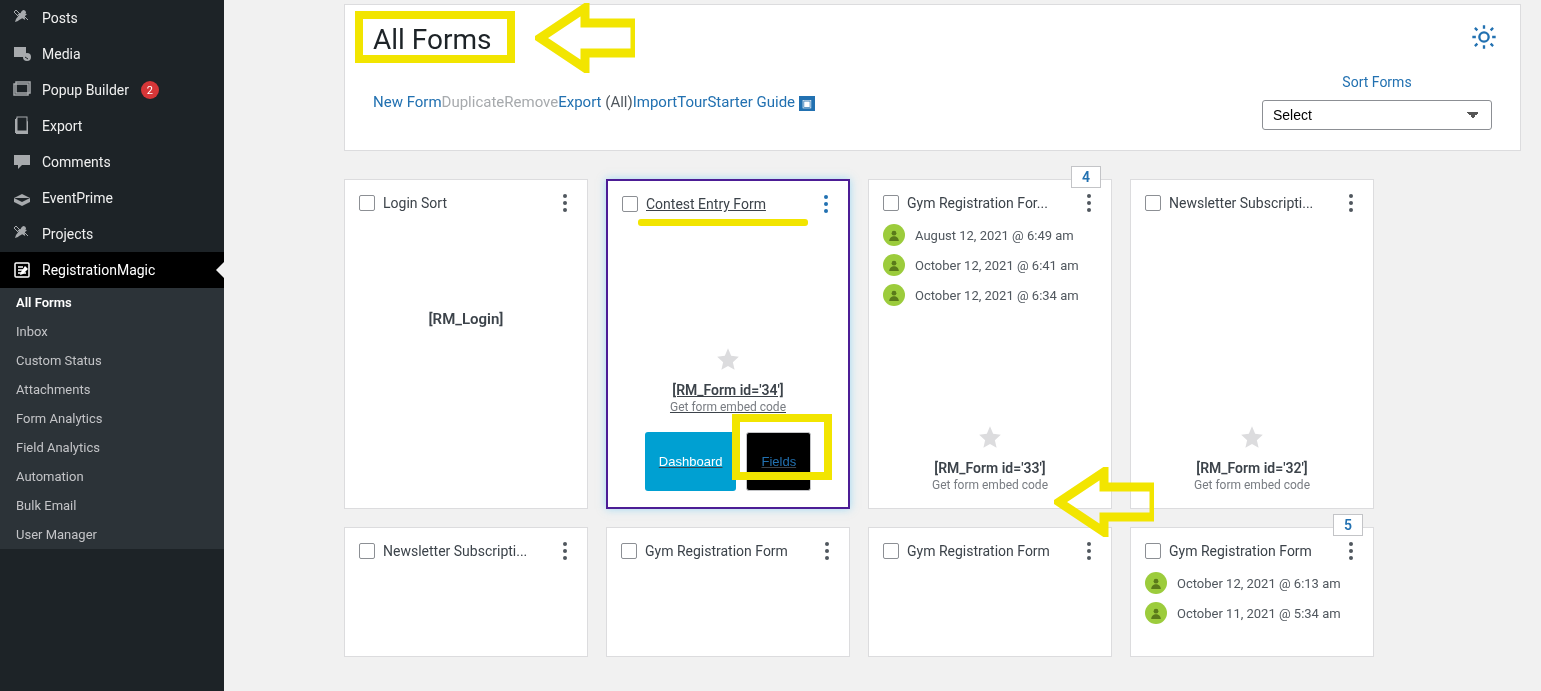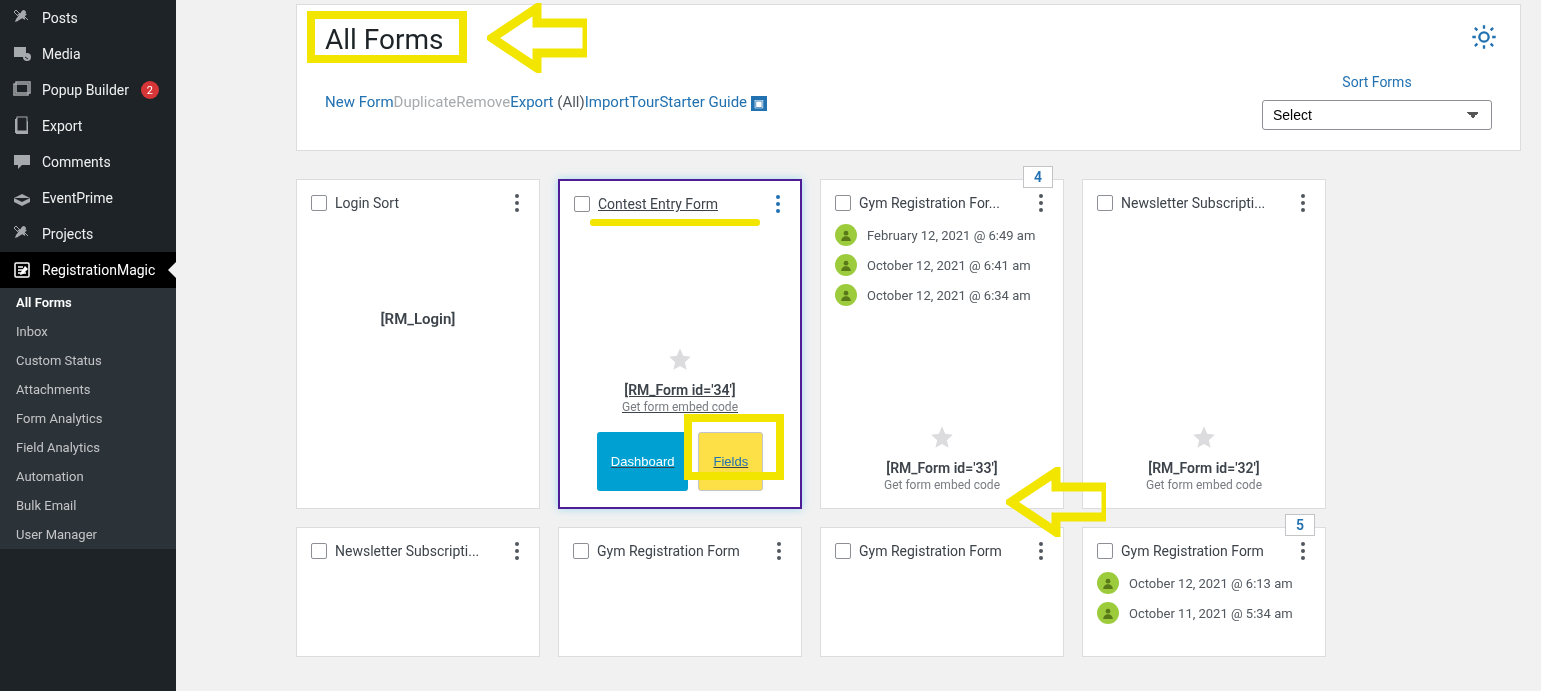--- a/index.html
+++ b/index.html
@@ -1,18 +1,18 @@
 <!DOCTYPE html>
 <html><head>
 <meta charset="utf-8">
 <style>
 * { box-sizing: border-box; margin: 0; padding: 0; }
 body { font-family: -apple-system, BlinkMacSystemFont, "Segoe UI", Roboto, Arial, sans-serif; background: #f1f1f1; color: #3c434a; overflow: hidden; }
 .app { display: flex; width: 1541px; height: 691px; }
-.sidebar { width: 176px; background: #1d2327; color: #fff; flex-shrink: 0; overflow-y: auto; }
+.sidebar { width: 224px; background: #1d2327; color: #fff; flex-shrink: 0; overflow-y: auto; }
 .sidebar .item { display: flex; align-items: center; padding: 8px 12px; font-size: 14px; color: #f0f0f0; cursor: pointer; gap: 10px; position: relative; }
 .sidebar .item .ico { width: 20px; height: 20px; display: flex; align-items: center; justify-content: center; }
 .sidebar .item.active { background: #000000; color: #fff; }
 .sidebar .item.active::after { content: ""; position: absolute; right: 0; top: 50%; transform: translateY(-50%); width: 0; height: 0; border-top: 8px solid transparent; border-bottom: 8px solid transparent; border-right: 8px solid #f1f1f1; }
 .sidebar .sub { background: #2c3338; }
 .sidebar .sub .subitem { padding: 7px 16px; font-size: 13px; color: #c3c4c7; cursor: pointer; }
 .sidebar .sub .subitem.current { color: #fff; font-weight: 600; }
 .badge-count { background: #d63638; color: #fff; border-radius: 50%; width: 18px; height: 18px; font-size: 11px; display: inline-flex; align-items: center; justify-content: center; margin-left: 2px; }
 .main { flex: 1; padding: 0 20px 20px 120px; overflow-y: auto; position: relative; }
 .panel { background: #fff; border: 1px solid #dcdcde; padding: 18px 28px 20px; margin-top: 4px; position: relative; }
@@ -38,21 +38,21 @@
 .entry { display: flex; align-items: center; gap: 10px; font-size: 13px; color: #50575e; }
 .avatar { width: 22px; height: 22px; border-radius: 50%; background: #9ccc3c; display: flex; align-items: center; justify-content: center; flex-shrink: 0; }
 .card .mid { flex: 1; display: flex; flex-direction: column; justify-content: flex-end; align-items: center; text-align: center; }
 .star { color: #dcdcde; margin-bottom: 6px; }
 .shortcode { font-size: 14px; font-weight: 600; color: #3c434a; }
 .embed { font-size: 12px; color: #787c82; margin-top: 2px; }
 .login-short { font-size: 15px; font-weight: 600; color: #3c434a; margin-top: 90px; text-align: center; }
 .actions { display: flex; gap: 10px; justify-content: center; margin-top: 18px; }
 .actions button { padding: 21px 14px; font-size: 13px; border-radius: 3px; cursor: pointer; }
 .btn-dash { background: #00a0d2; color: #fff; border: none; }
-.btn-fields { background: #fde047; color: #2271b1; border: 1px solid #c3c4c7; text-align: center; }
+.btn-fields { background: #000000; color: #2271b1; border: 1px solid #c3c4c7; text-align: center; }
 .count-badge { position: absolute; top: -14px; right: 10px; background: #fff; border: 1px solid #c3c4c7; color: #2271b1; font-weight: 600; padding: 2px 10px; font-size: 14px; }
 
 .anno { position: absolute; pointer-events: none; }
 .underline { height: 7px; background: #f2e500; }
 svg.arrow { fill: #f2e500; }
 </style>
 </head>
 <body>
 
 <div class="app">
@@ -226,21 +226,21 @@
             </div>
           </div>
           <div class="entries">
             <div class="entry">
               <div class="avatar">
                 <svg width="12" height="12" viewBox="0 0 20 20" fill="#5a7a1a">
                   <circle cx="10" cy="7" r="4"></circle>
                   <path d="M2 20c0-5 4-8 8-8s8 3 8 8z"></path>
                 </svg>
               </div>
-              <span>February 12, 2021 @ 6:49 am</span>
+              <span>August 12, 2021 @ 6:49 am</span>
             </div>
             <div class="entry">
               <div class="avatar">
                 <svg width="12" height="12" viewBox="0 0 20 20" fill="#5a7a1a">
                   <circle cx="10" cy="7" r="4"></circle>
                   <path d="M2 20c0-5 4-8 8-8s8 3 8 8z"></path>
                 </svg>
               </div>
               <span>October 12, 2021 @ 6:41 am</span>
             </div>

